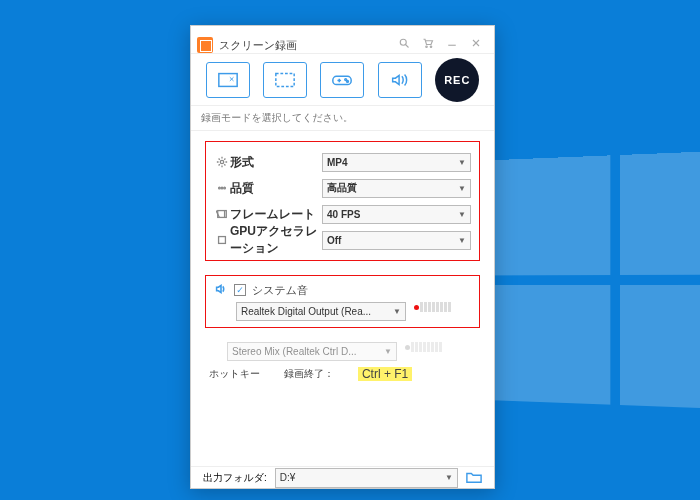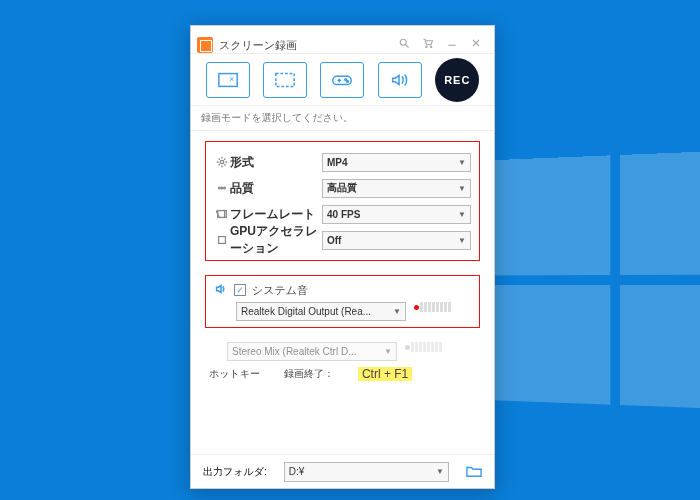--- a/index.html
+++ b/index.html
@@ -60,21 +60,21 @@
   .audioline .fakesel{ width:170px;}
   .meter { display:flex; gap:1px; align-items:center;}
   .meter .dot{width:5px;height:5px;border-radius:50%;background:#e11;}
   .meter .bar{width:3px;height:10px;background:#ddd;}
   .disabled { opacity:.55;}
   .hotkey-row { display:flex; align-items:center; gap:24px; margin-top:6px; padding-left:4px;}
   .hotkey-row .lab{font-size:10px;}
   .hotkey-row .klab{font-size:10px;}
   .hotkey-row .kval{font-size:12px; background:#fff26b; padding:0 4px;}
   
-  .footer { height:34px; border-top:1px solid #eee; display:flex; align-items:center; padding:0 12px; gap:17px; font-size:10px;}
+  .footer { height:22px; border-top:1px solid #eee; display:flex; align-items:center; padding:0 12px; gap:8px; font-size:10px;}
   .footer .fakesel{ flex:1; height:20px;}
   .folder svg{width:16px;height:14px;stroke:#3d9be9;fill:none;stroke-width:1.6;}
 </style>
 </head>
 <body>
 
 <div class="winlogo">
   <div class="q q1"></div>
     <div class="q q2"></div>
     <div class="q q3"></div>

